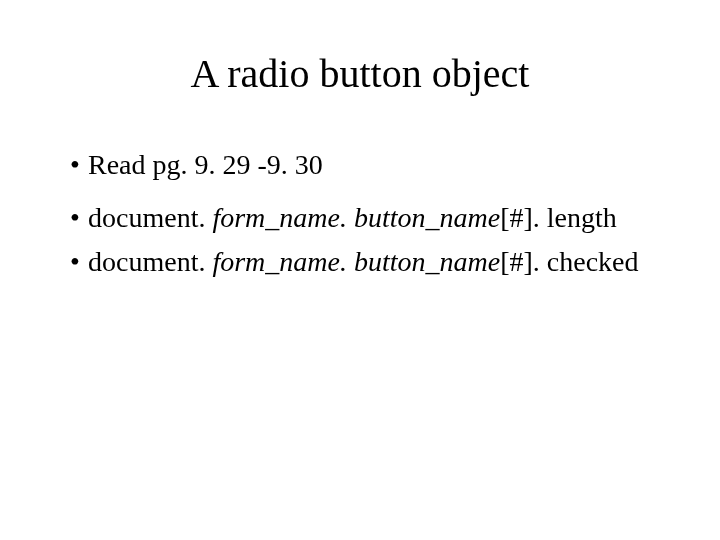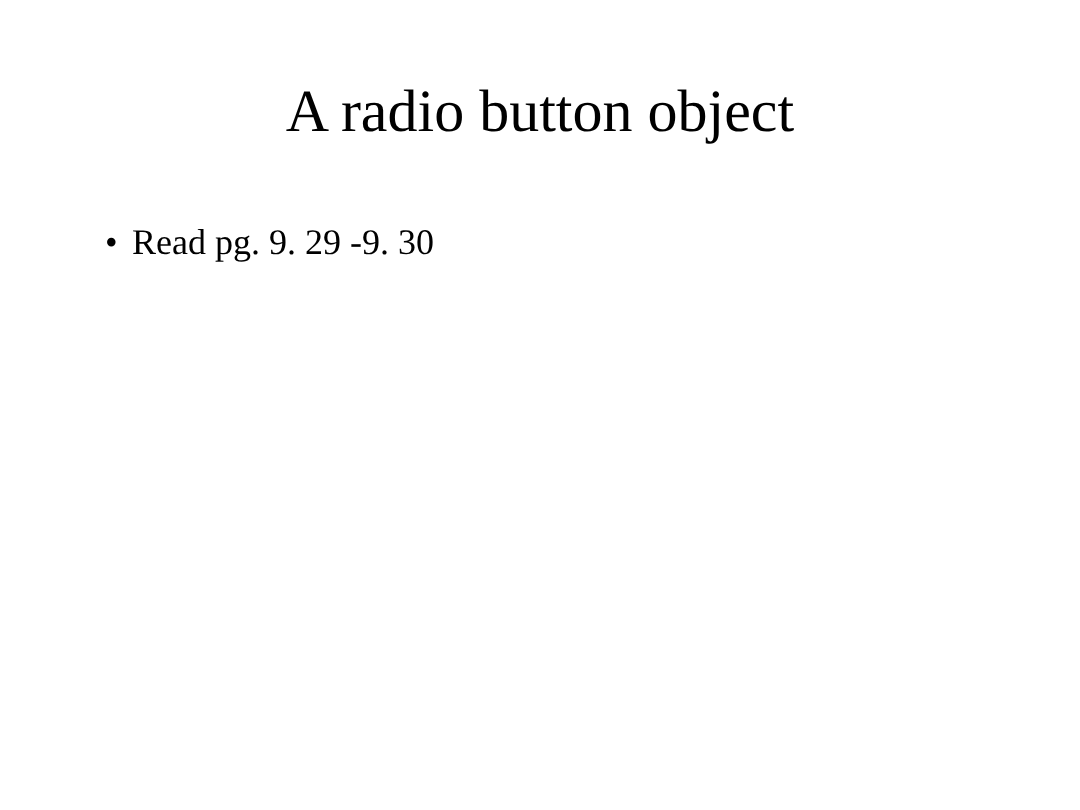--- a/index.html
+++ b/index.html
@@ -17,21 +17,21 @@
     box-sizing: border-box;
     padding: 50px 70px 0 70px;
   }
   .title {
     font-size: 40px;
     text-align: center;
     margin: 0 0 48px 0;
     font-weight: normal;
   }
   .body {
-    font-size: 24px;
+    font-size: 28px;
     line-height: 1.45;
   }
   .body .item {
     margin: 0 0 4px 0;
   }
   .gap {
     height: 8px;
   }
   .bullet {
     display: inline-block;
@@ -48,17 +48,23 @@
   <h1 class="title">A radio button object</h1>
 
   <div class="body">
 
     <div class="item">
       <span class="bullet">•</span><span>Read pg. 9. 29 -9. 30</span>
     </div>
 
     <div class="gap"></div>
 
+    <div class="item">
+      <span class="bullet">•</span><span>document. </span><span class="ital">form_name. button_name</span><span>[#]. length</span>
+    </div>
 
+    <div class="item">
+      <span class="bullet">•</span><span>document. </span><span class="ital">form_name. button_name</span><span>[#]. checked</span>
+    </div>
 
 
   </div>
 </div>
 
 </body></html>

